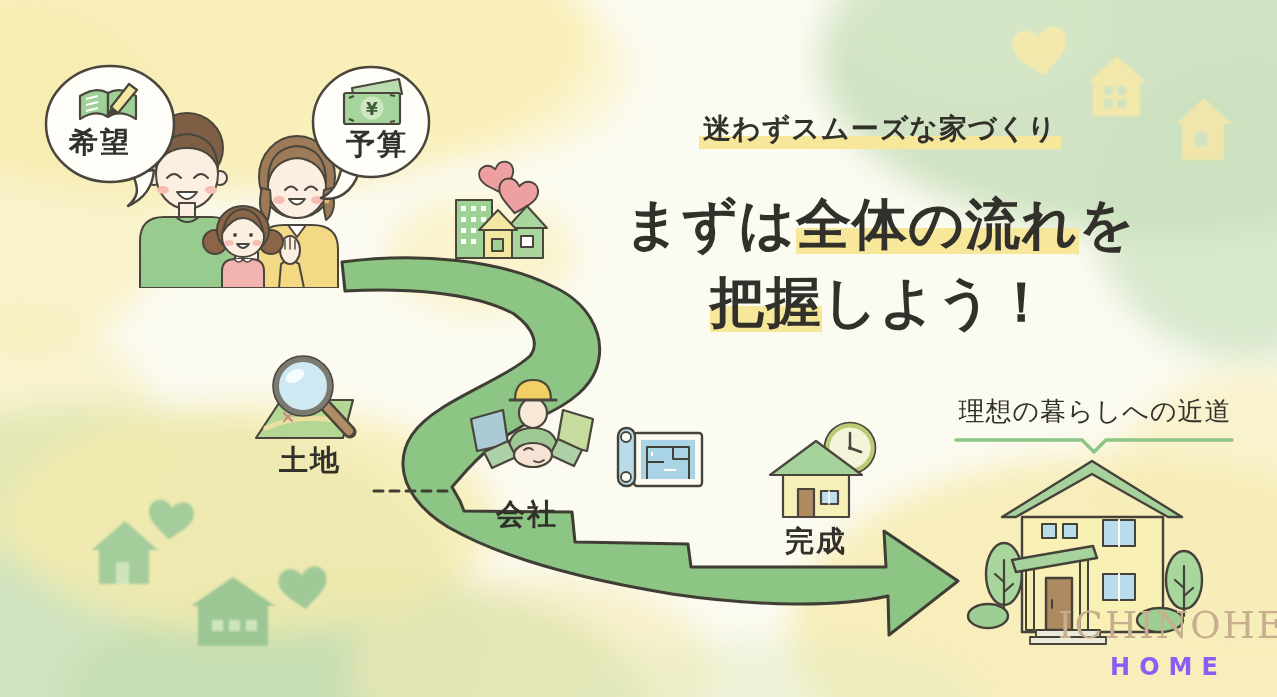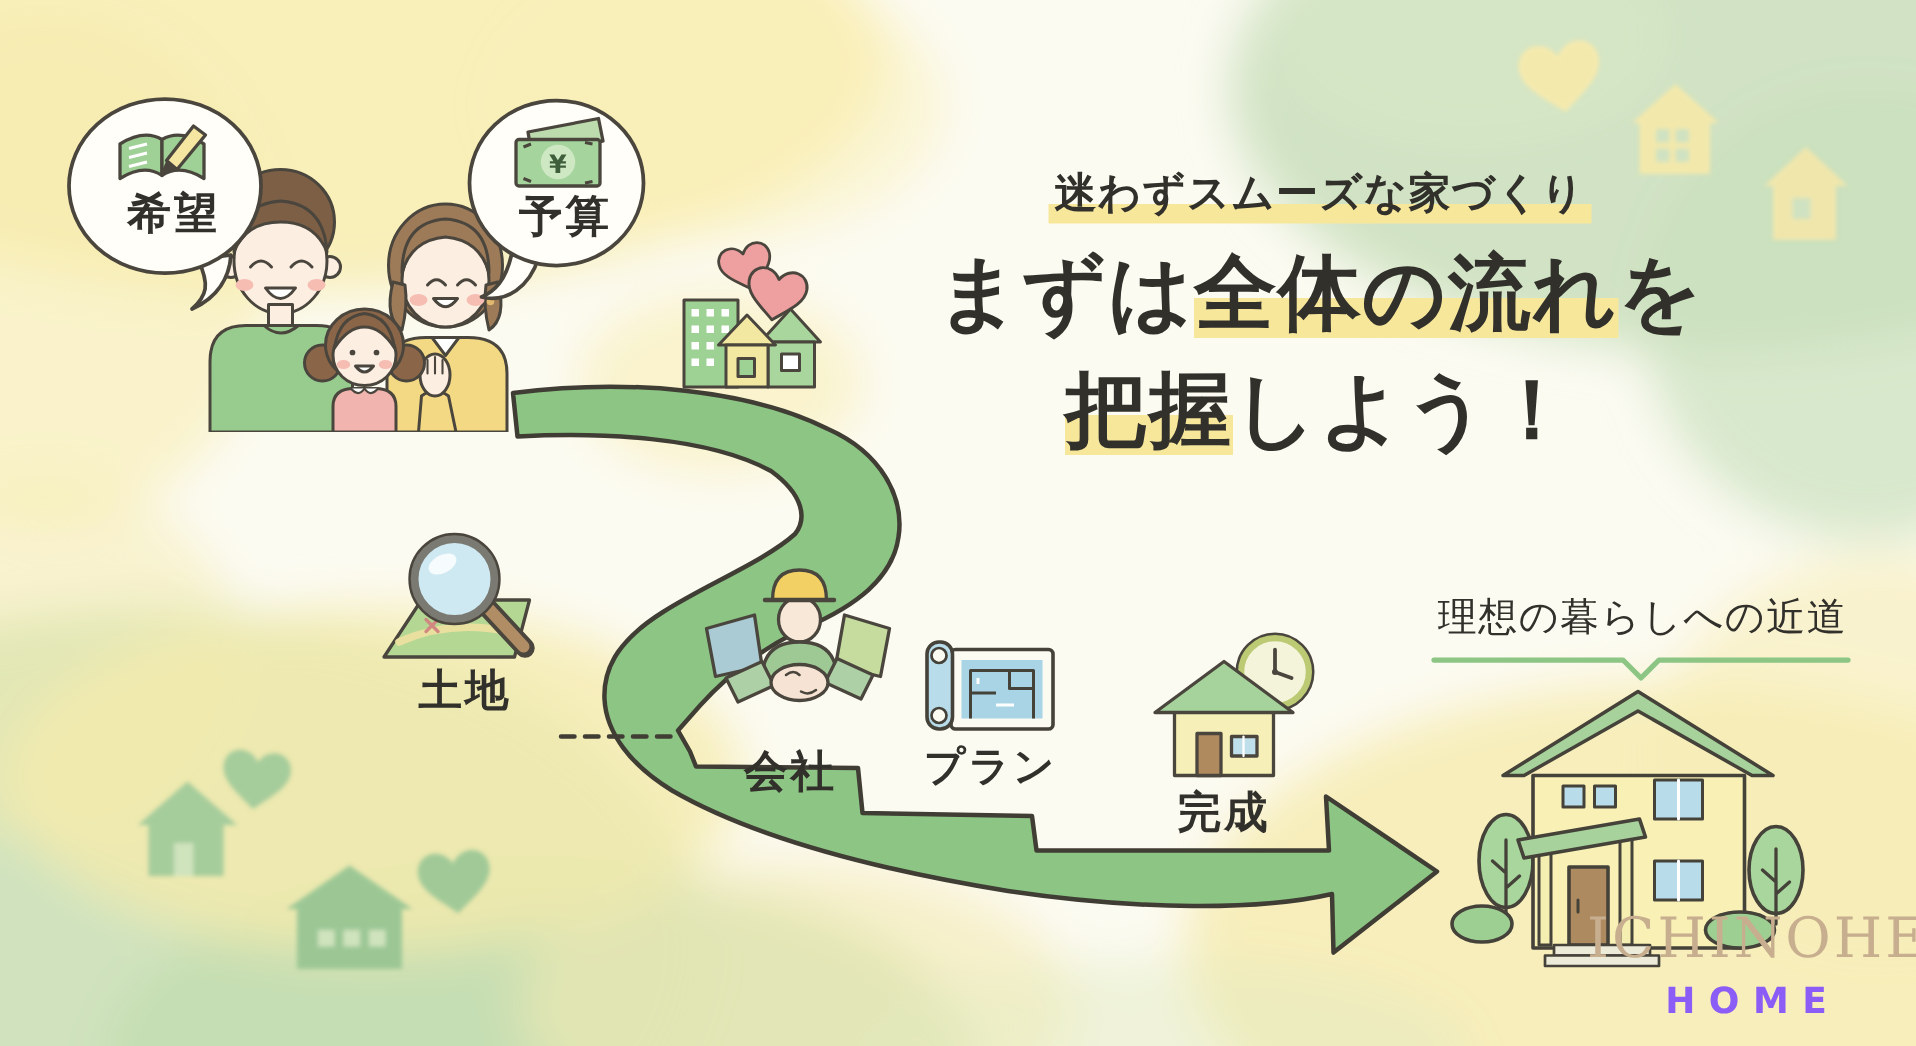--- a/index.html
+++ b/index.html
@@ -11,21 +11,21 @@
   .canvas > svg { position:absolute; left:0; top:0; }
   .abs { position:absolute; }
   .jp { font-family:"DejaVu Sans","Liberation Sans",sans-serif; color:#32302b; }
 
   .bubble-label { font-size:29px; font-weight:700; text-align:center; letter-spacing:2px; }
   .step-label   { font-size:29px; font-weight:700; text-align:center; letter-spacing:2px; }
 
   .title-block { left:590px; top:110px; width:580px; text-align:center; }
   .subtitle { font-size:28px; font-weight:700; letter-spacing:1px; }
   .subtitle .hl-bar { background:linear-gradient(to bottom, transparent 64%, #f7e79b 64%, #f7e79b 100%); padding:0 4px 4px 4px; }
-  .main-title { margin-top:8px; font-size:55px; font-weight:800; line-height:1.42; letter-spacing:1px; }
+  .main-title { margin-top:37px; font-size:55px; font-weight:800; line-height:1.42; letter-spacing:1px; }
   .hl { background:linear-gradient(to bottom, transparent 56%, #f7e79b 56%, #f7e79b 97%, transparent 97%); }
 
   .goal-caption { left:945px; top:394px; width:300px; text-align:center;
                   font-size:26px; font-weight:400; letter-spacing:1px; }
 
   .logo { left:1058px; top:604px; width:212px; text-align:center; }
   .logo-brand { font-family:"DejaVu Serif","Liberation Serif",serif; font-size:37px;
                 letter-spacing:2px; color:#c7ae8f; font-weight:400; }
   .logo-sub { margin-top:6px; font-size:24px; font-weight:600; letter-spacing:9px;
               padding-left:9px; color:#8b5cf6; }
@@ -296,36 +296,35 @@
     <rect x="1036" y="630" width="64" height="7" fill="#ecead8" stroke-width="1.8"></rect>
     <rect x="1030" y="637" width="76" height="7" fill="#ecead8" stroke-width="1.8"></rect>
 
     <ellipse cx="988" cy="616" rx="20" ry="12" fill="#9ecf92"></ellipse>
     <ellipse cx="1160" cy="620" rx="23" ry="12" fill="#9ecf92"></ellipse>
   </g>
 
   <text x="372" y="115" text-anchor="middle" font-size="17" font-weight="bold" fill="#3f5e3b">¥</text>
 </svg>
 
-<div class="abs jp bubble-label" style="left:73px; top:123px; width:86px;">希望</div>
+<div class="abs jp bubble-label" style="left:57px; top:123px; width:86px;">希望</div>
 <div class="abs jp bubble-label" style="left:334px; top:125px; width:86px;font-family:Liberation Serif, serif;">予算</div>
 
 <div class="abs jp title-block">
   <div class="subtitle">
     <span class="hl-bar">迷わずスムーズな家づくり</span>
   </div>
   <div class="main-title">
     <span>まずは</span><span class="hl">全体の流れ</span><span>を</span><br>
     <span class="hl">把握</span><span>しよう！</span>
   </div>
 </div>
 
 <div class="abs jp step-label" style="left:270px; top:441px; width:80px;font-family:Liberation Mono, monospace;">土地</div>
 <div class="abs jp step-label" style="left:487px; top:470px; width:80px;margin-top:25px;">会社</div>
-<div class="abs jp step-label" style="left:608px; top:493px; width:105px; font-size:27px;">プラン</div>
 <div class="abs jp step-label" style="left:776px; top:522px; width:80px;">完成</div>
 
 <div class="abs jp goal-caption">理想の暮らしへの近道</div>
 
 <div class="abs logo">
   <div class="logo-brand">ICHINOHE</div>
   <div class="logo-sub">HOME</div>
 </div>
 
 </div>

